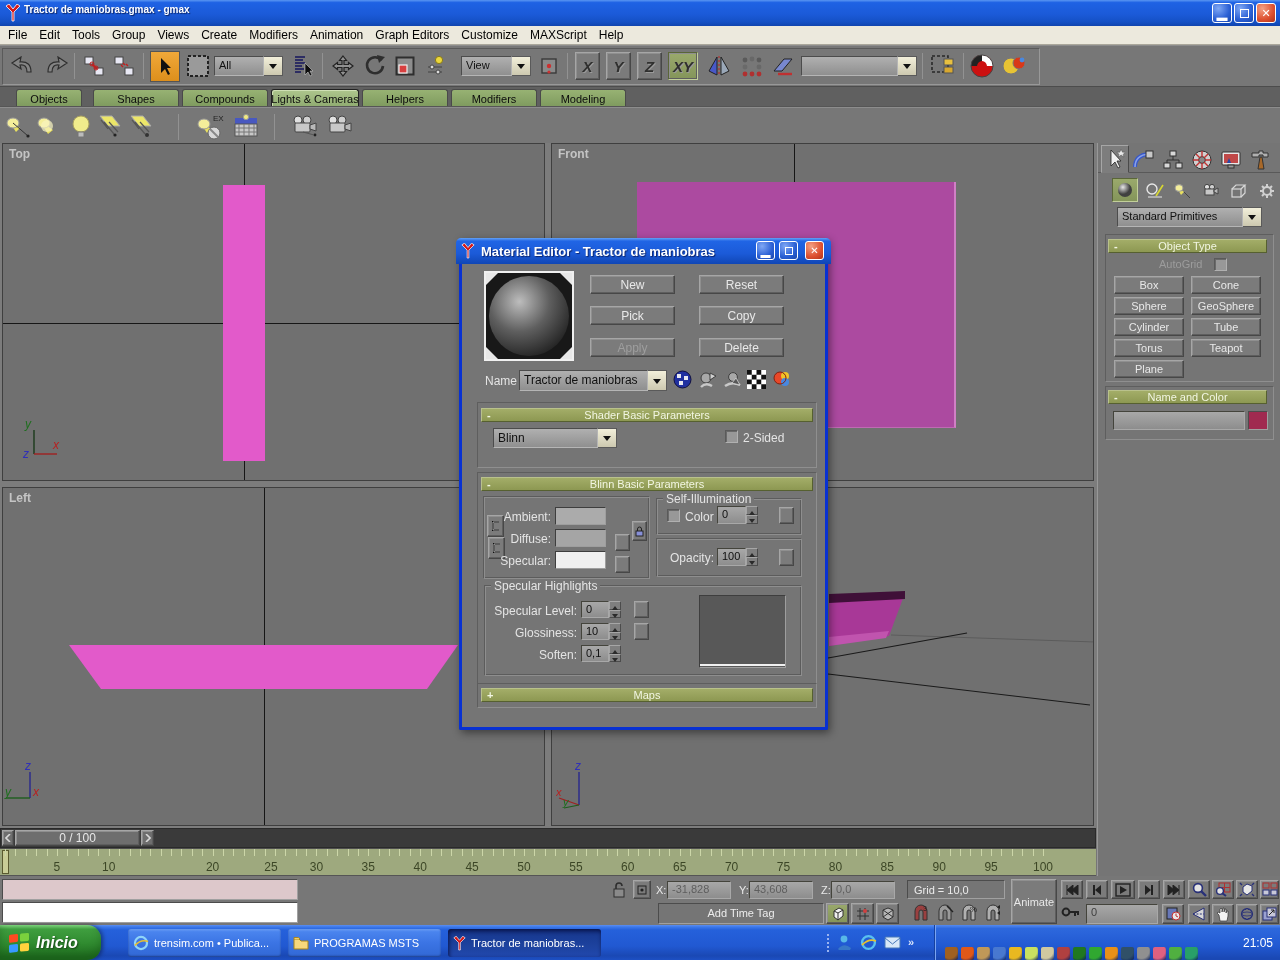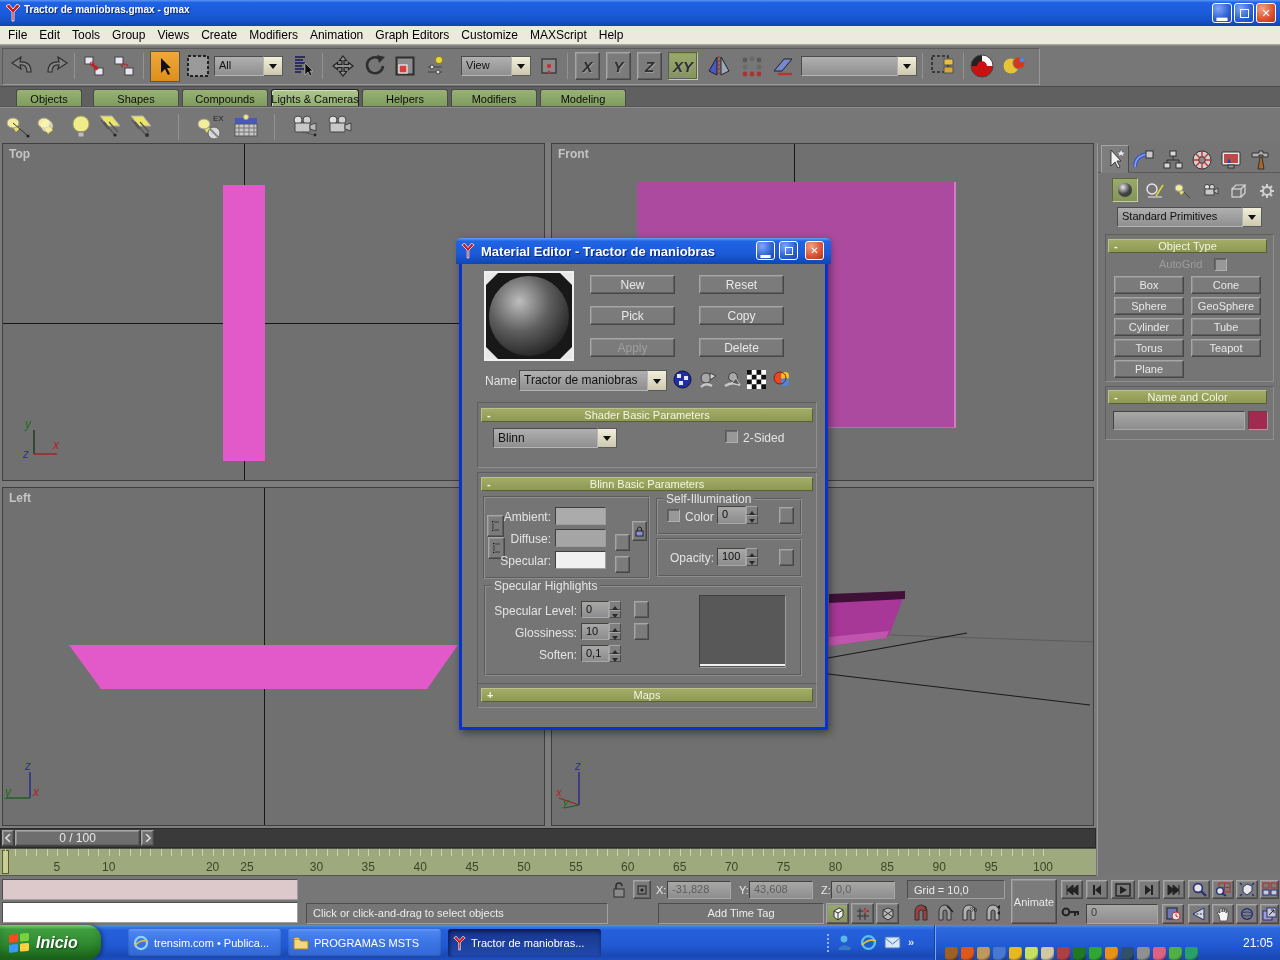--- a/index.html
+++ b/index.html
@@ -759,21 +759,21 @@
     <div class="rtick" style="left: 181.46px;"></div>
     <div class="rtick" style="left: 191.84px;"></div>
     <div class="rtick" style="left: 202.22px;"></div>
     <div class="rtick" style="left: 212.6px;"></div>
     <div class="rlabel" style="left: 212.6px;">20</div>
     <div class="rtick" style="left: 222.98px;"></div>
     <div class="rtick" style="left: 233.36px;"></div>
     <div class="rtick" style="left: 243.74px;"></div>
     <div class="rtick" style="left: 254.12px;"></div>
     <div class="rtick" style="left: 264.5px;"></div>
-    <div class="rlabel" style="left: 247px;">25</div>
+    <div class="rlabel" style="left: 271px;">25</div>
     <div class="rtick" style="left: 274.88px;"></div>
     <div class="rtick" style="left: 285.26px;"></div>
     <div class="rtick" style="left: 295.64px;"></div>
     <div class="rtick" style="left: 306.02px;"></div>
     <div class="rtick" style="left: 316.4px;"></div>
     <div class="rlabel" style="left: 316.4px;">30</div>
     <div class="rtick" style="left: 326.78px;"></div>
     <div class="rtick" style="left: 337.16px;"></div>
     <div class="rtick" style="left: 347.54px;"></div>
     <div class="rtick" style="left: 357.92px;"></div>
@@ -855,21 +855,20 @@
     <div class="rtick" style="left: 1011.86px;"></div>
     <div class="rtick" style="left: 1022.24px;"></div>
     <div class="rtick" style="left: 1032.62px;"></div>
     <div class="rtick" style="left: 1043px;"></div>
     <div class="rlabel" style="left: 1043px;">100</div>
   </div>
 
 <div class="abs" id="statusbar">
   <div class="abs" style="left:2px;top:3px;width:296px;height:21px;background:#ddc8cb;border:1px solid;border-color:#4c4c4c #a0a0a0 #a0a0a0 #4c4c4c"></div>
   <div class="abs" style="left:2px;top:26px;width:296px;height:21px;background:#ffffff;border:1px solid;border-color:#4c4c4c #a0a0a0 #a0a0a0 #4c4c4c"></div>
-  <div class="sfield" style="left:306px;top:27px;width:302px;height:21px">Click or click-and-drag to select objects</div>
   <div class="abs" style="left:612px;top:6px;width:14px;height:16px">
     <svg width="14" height="16" viewBox="0 0 14 16">
         <rect x="2" y="7" width="10" height="8" fill="#8a8a8a" stroke="#2e2e2e"></rect>
         <path d="M4 7 V4 a3 3 0 0 1 6 0" fill="none" stroke="#2e2e2e" stroke-width="1.6"></path>
       </svg>
   </div>
   <div class="abs gbtn" style="left:633px;top:4px;width:18px;height:19px">
     <svg width="10" height="10" viewBox="0 0 10 10">
         <rect x="1" y="1" width="8" height="8" fill="none" stroke="#222"></rect>
         <circle cx="5" cy="5" r="1.6" fill="#222"></circle>

